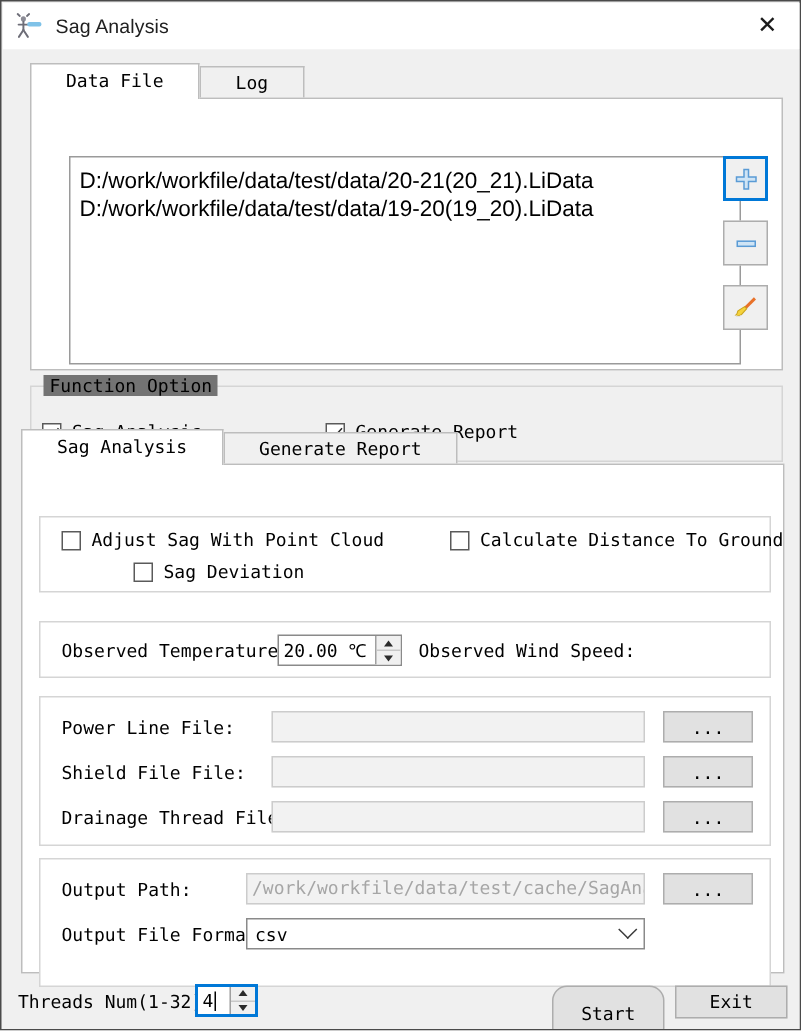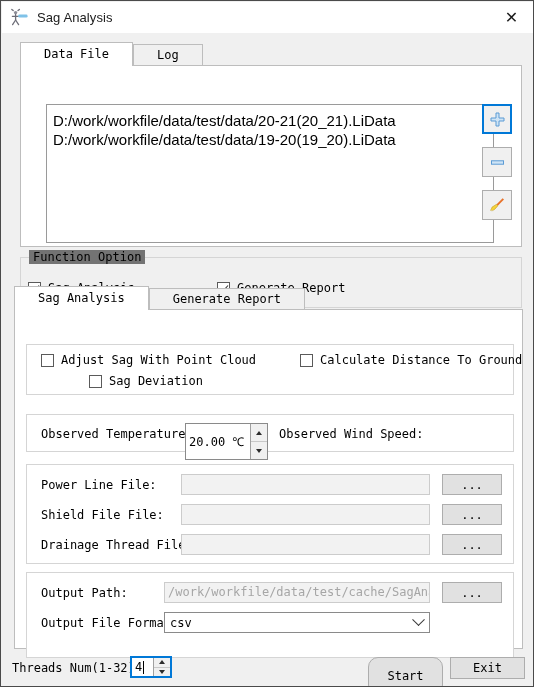--- a/index.html
+++ b/index.html
@@ -427,21 +427,21 @@
         </div>
         <div class="checkrow" style="left:14px; top:29px;margin-left:48px;">
           <span class="cbox"></span>
           <span class="lbl">Sag Deviation</span>
         </div>
       </div>
 
       <div class="groupbox" style="left:11px; top:104px; width:488px; height:38px; background:#ffffff;">
         <span class="flabel" style="left:14px; top:9px;">Observed Temperature:</span>
 
-        <div class="spin" style="left:158px; top:8px; width:83px; height:37px;text-align:center;">
+        <div class="spin" style="left:158px; top:8px; width:83px; height:21px;text-align:center;">
           <div class="val">20.00 ℃</div>
           <div class="btns">
             <div>
                 <span class="arrow-up"></span>
               </div>
             <div>
                 <span class="arrow-dn"></span>
               </div>
           </div>
         </div>

